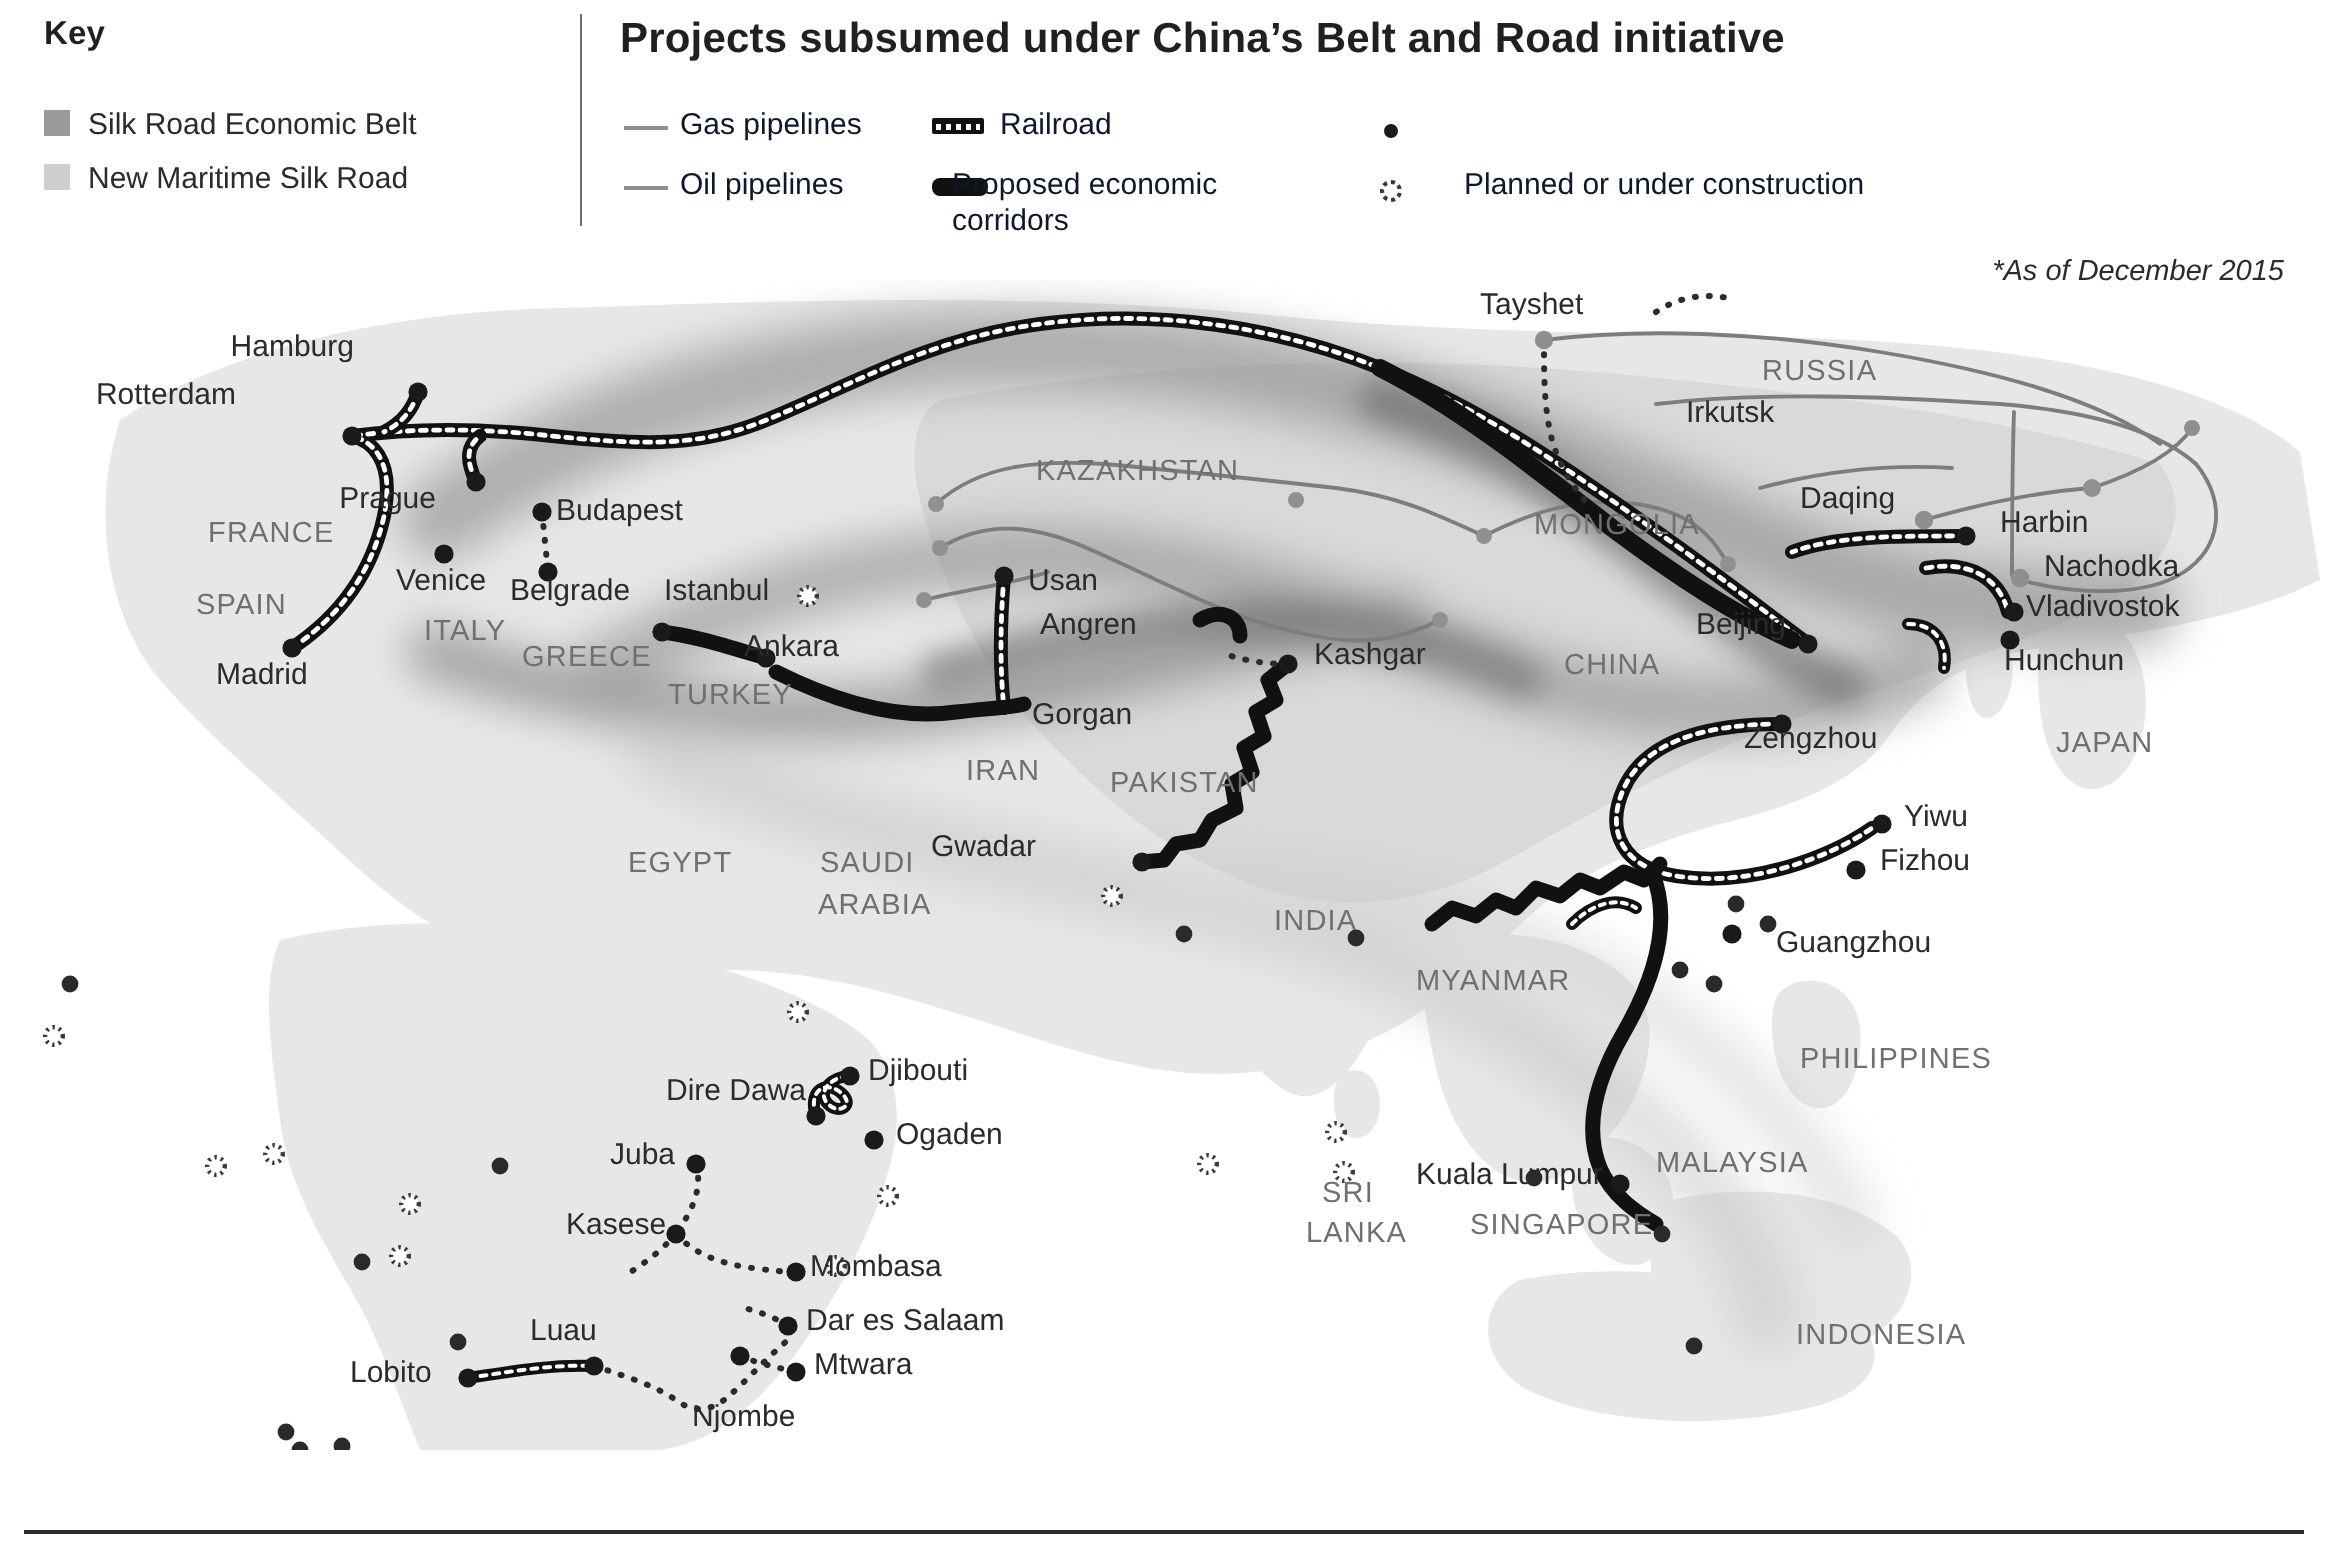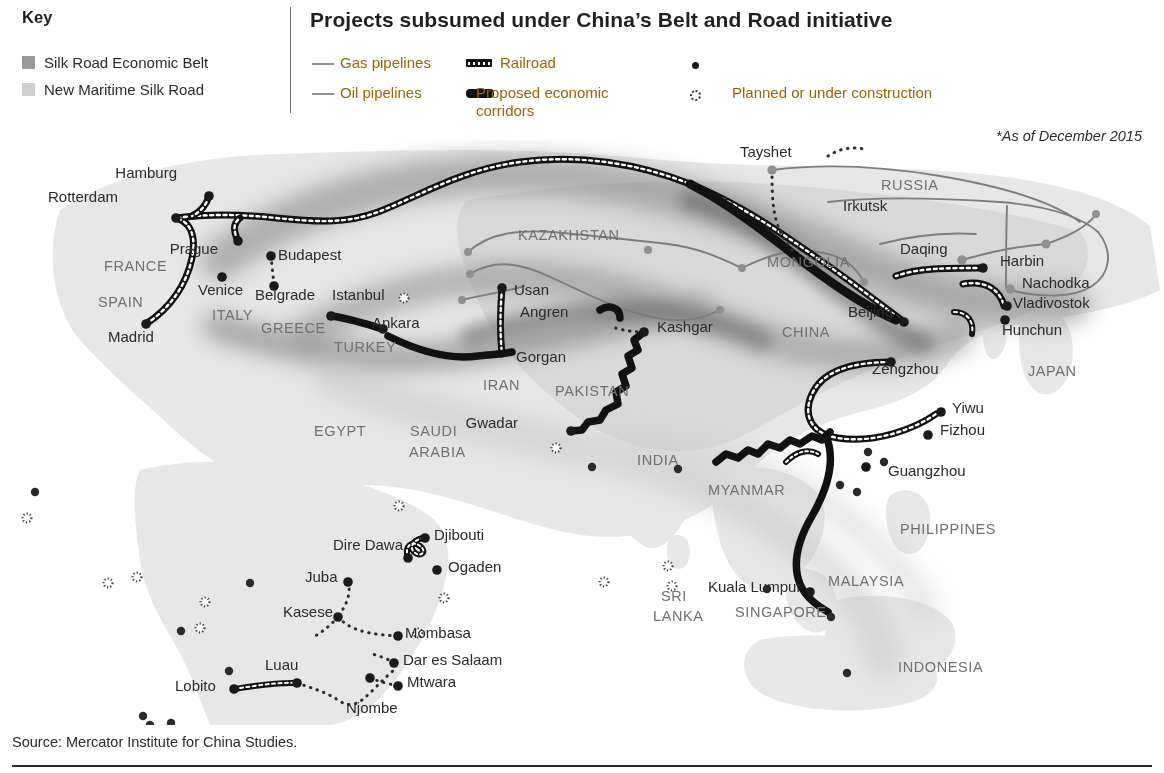--- a/index.html
+++ b/index.html
@@ -34,21 +34,21 @@
   .hdr-divider{
     position:absolute;left:290px;top:7px;width:1px;height:106px;
     background:#6f6f6f;
   }
 
   .proj-title{
     position:absolute;left:310px;top:8px;
     font-size:21px;font-weight:bold;letter-spacing:.1px;
   }
 
-  .lg-item{position:absolute;font-size:15px;color:#a16207;line-height:1.22;}
+  .lg-item{position:absolute;font-size:15px;color:#0f172a;line-height:1.22;}
   .lg-glyph{position:absolute;}
 
   
   #lg-gas{left:340px;top:54px;}
   #lg-oil{left:340px;top:84px;}
   #g-gas{left:312px;top:63px;width:22px;height:2px;background:#8e8e8e;}
   #g-oil{left:312px;top:93px;width:22px;height:2px;background:#8e8e8e;}
 
   
   #lg-rail{left:500px;top:54px;}
@@ -478,17 +478,16 @@
           <text x="828" y="446" font-family="&quot;Liberation Sans&quot;, sans-serif" font-size="14.5" fill="#707070" letter-spacing="0.6">MALAYSIA</text>
           <text x="735" y="477" font-family="&quot;Liberation Sans&quot;, sans-serif" font-size="14.5" fill="#707070" letter-spacing="0.6">SINGAPORE</text>
           <text x="900" y="394" font-family="&quot;Liberation Sans&quot;, sans-serif" font-size="14.5" fill="#707070" letter-spacing="0.6">PHILIPPINES</text>
           <text x="898" y="532" font-family="&quot;Liberation Sans&quot;, sans-serif" font-size="14.5" fill="#707070" letter-spacing="0.6">INDONESIA</text>
           <text x="1028" y="236" font-family="&quot;Liberation Sans&quot;, sans-serif" font-size="14.5" fill="#707070" letter-spacing="0.6">JAPAN</text>
         </g>
     </svg>
   </div>
 
   <div id="footer">
-    <div class="source">Source: Mercator Institute for China Studies.</div>
     <div class="footrule"></div>
   </div>
 
 </div>
 
 </body></html>

